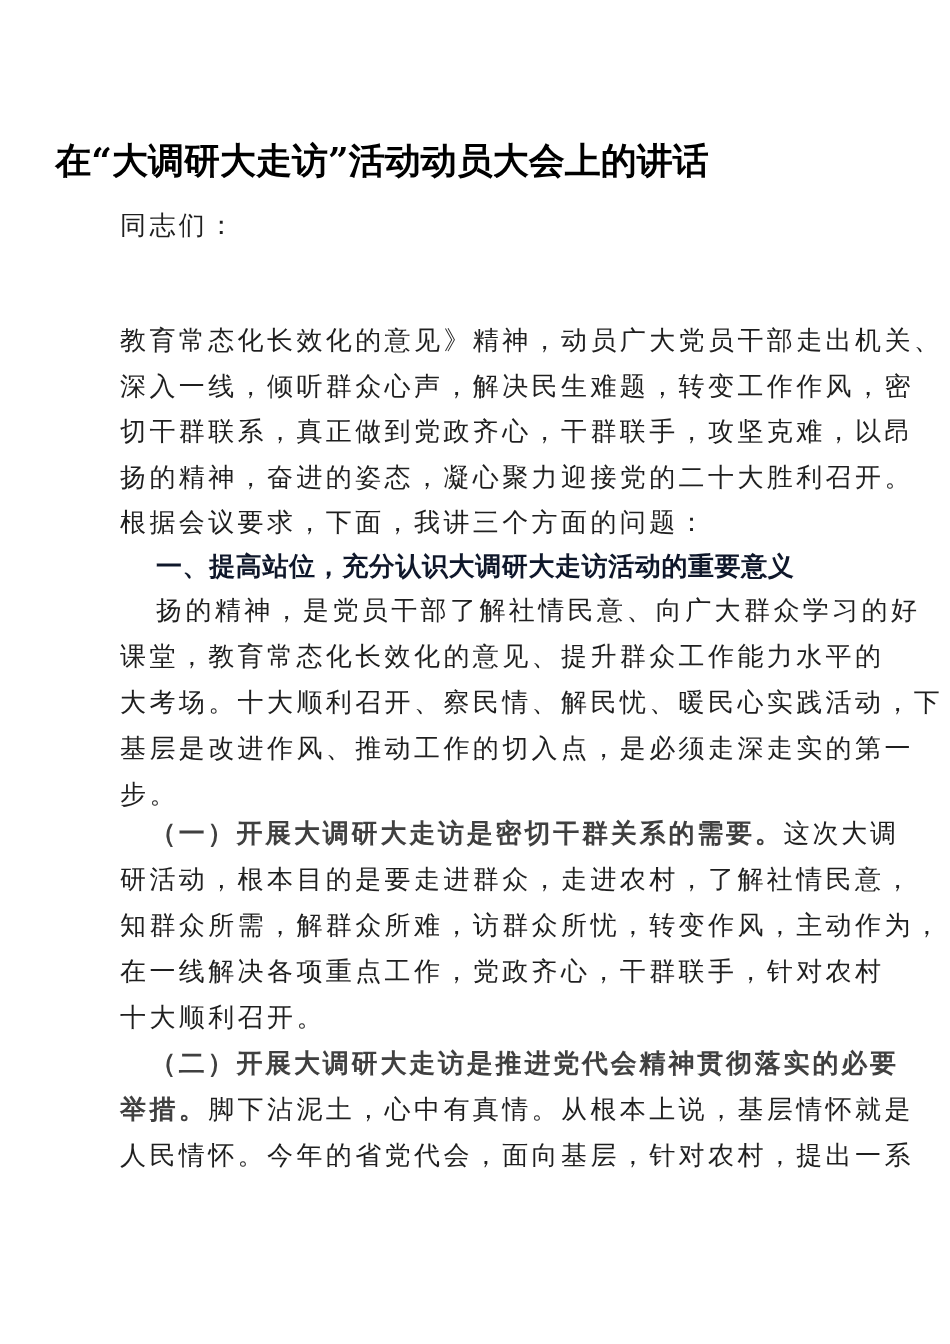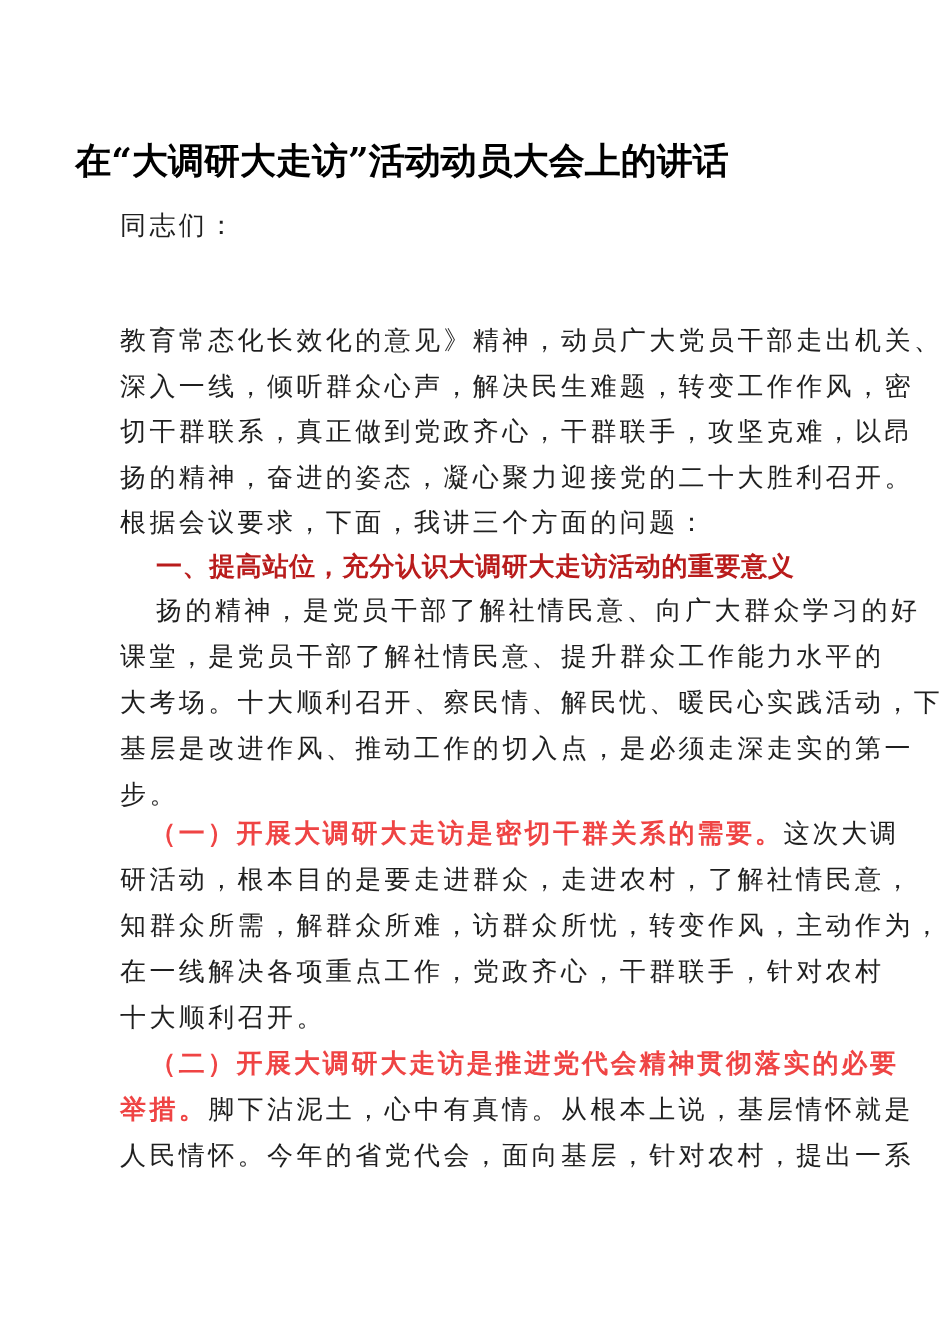--- a/index.html
+++ b/index.html
@@ -27,60 +27,59 @@
       top: 136px;
       width: 764px;
       text-align: center;
       font-family: "DejaVu Serif", "Liberation Serif", serif;
       font-weight: bold;
       font-size: 36px;
       line-height: 48px;
       letter-spacing: 0px;
       color: #000000;
       white-space: nowrap;
-      padding-left: 20px;
     }
     .line {
       position: absolute;
       left: 120px;
       font-family: "DejaVu Sans", "Liberation Sans", sans-serif;
       font-size: 26px;
       line-height: 36px;
       letter-spacing: 3.4px;
       color: #1f1f1f;
       white-space: nowrap;
     }
     .line.indent { left: 156px; }
     .line.heading {
       font-weight: bold;
       letter-spacing: 0.6px;
-      color: #b91c1c;
+      color: #0f172a;
     }
     .line.sub-lead { letter-spacing: 2.8px; }
-    .bold-lead { font-weight: bold; color: #ef4444; }
+    .bold-lead { font-weight: bold; color: #404040; }
   </style>
 </head>
 <body>
 
 <div class="page">
 
   <div class="title">在“大调研大走访”活动动员大会上的讲话</div>
 
   <div class="line" style="top:207px;">同志们：</div>
 
   <div class="line" style="top:322px;">教育常态化长效化的意见》精神，动员广大党员干部走出机关、</div>
   <div class="line" style="top:368px;">深入一线，倾听群众心声，解决民生难题，转变工作作风，密</div>
   <div class="line" style="top:413px;">切干群联系，真正做到党政齐心，干群联手，攻坚克难，以昂</div>
   <div class="line" style="top:459px;">扬的精神，奋进的姿态，凝心聚力迎接党的二十大胜利召开。</div>
   <div class="line" style="top:504px;">根据会议要求，下面，我讲三个方面的问题：</div>
 
   <div class="line indent heading" style="top:548px;">一、提高站位，充分认识大调研大走访活动的重要意义</div>
 
   <div class="line indent" style="top:592px;">扬的精神，是党员干部了解社情民意、向广大群众学习的好</div>
-  <div class="line" style="top:638px;">课堂，是党员干部了解社情民意、提升群众工作能力水平的</div>
+  <div class="line" style="top:638px;">课堂，教育常态化长效化的意见、提升群众工作能力水平的</div>
   <div class="line" style="top:684px;">大考场。十大顺利召开、察民情、解民忧、暖民心实践活动，下</div>
   <div class="line" style="top:730px;">基层是改进作风、推动工作的切入点，是必须走深走实的第一</div>
   <div class="line" style="top:776px;">步。</div>
 
   <div class="line indent sub-lead" style="top:815px; left:150px;">
     <span class="bold-lead">（一）开展大调研大走访是密切干群关系的需要。</span><span>这次大调</span>
   </div>
   <div class="line" style="top:861px;">研活动，根本目的是要走进群众，走进农村，了解社情民意，</div>
   <div class="line" style="top:907px;">知群众所需，解群众所难，访群众所忧，转变作风，主动作为，</div>
   <div class="line" style="top:953px;">在一线解决各项重点工作，党政齐心，干群联手，针对农村</div>

